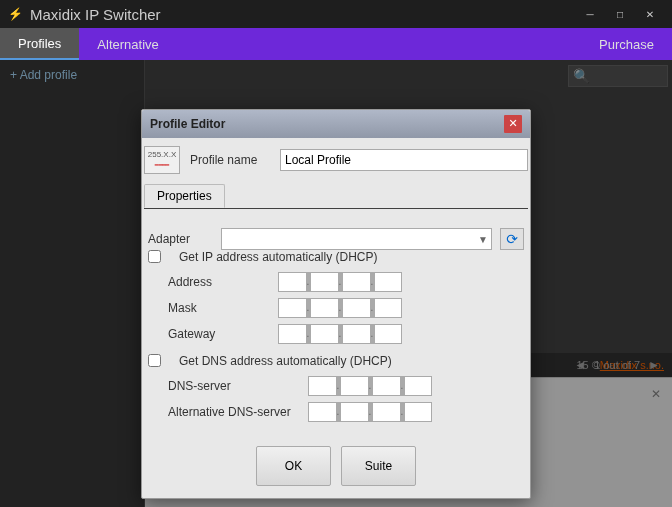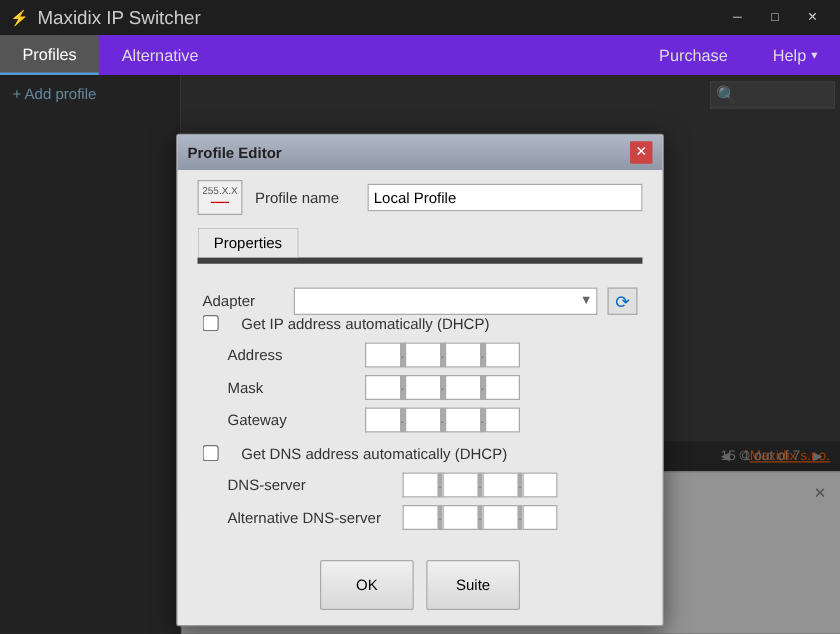--- a/index.html
+++ b/index.html
@@ -272,21 +272,21 @@
       background: #cc4444;
       color: #fff;
       display: flex;
       align-items: center;
       justify-content: center;
       font-size: 11px;
       cursor: pointer;
       border-radius: 1px;
     }
     .modal-body {
-      padding: 8px 16px;
+      padding: 8px 2px;
     }
     .profile-name-row {
       display: flex;
       align-items: center;
       margin-bottom: 10px;
       gap: 10px;
     }
     .profile-icon-box {
       width: 36px;
       height: 28px;
@@ -308,21 +308,21 @@
       flex: 1;
       height: 22px;
       border: 1px solid #aaa;
       background: #fff;
       padding: 0 4px;
       font-size: 12px;
     }
 
     
     .tabs-row {
-      border-bottom: 5px solid #404040;
+      border-bottom: 1px solid #404040;
       margin-bottom: 19px;
     }
     .tab-btn {
       padding: 4px 12px;
       font-size: 12px;
       background: #d0d0d0;
       border: 1px solid #bbb;
       border-bottom: none;
       color: #333;
       cursor: pointer;
@@ -507,24 +507,20 @@
     <span>Profiles</span>
   </div>
   <div class="menu-tab">
     <span>Alternative</span>
   </div>
   <div class="menu-spacer"></div>
   <div class="menu-right">
     <div class="menu-tab">
       <span>Purchase</span>
     </div>
-    <div class="menu-tab">
-      <span>Help</span>
-      <span style="margin-left:4px;font-size:10px;">▾</span>
-    </div>
   </div>
 </div>
 
 <div class="main-content">
 
   <div class="sidebar">
     <div class="add-profile-btn">
       <span>+ Add profile</span>
     </div>
   </div>

